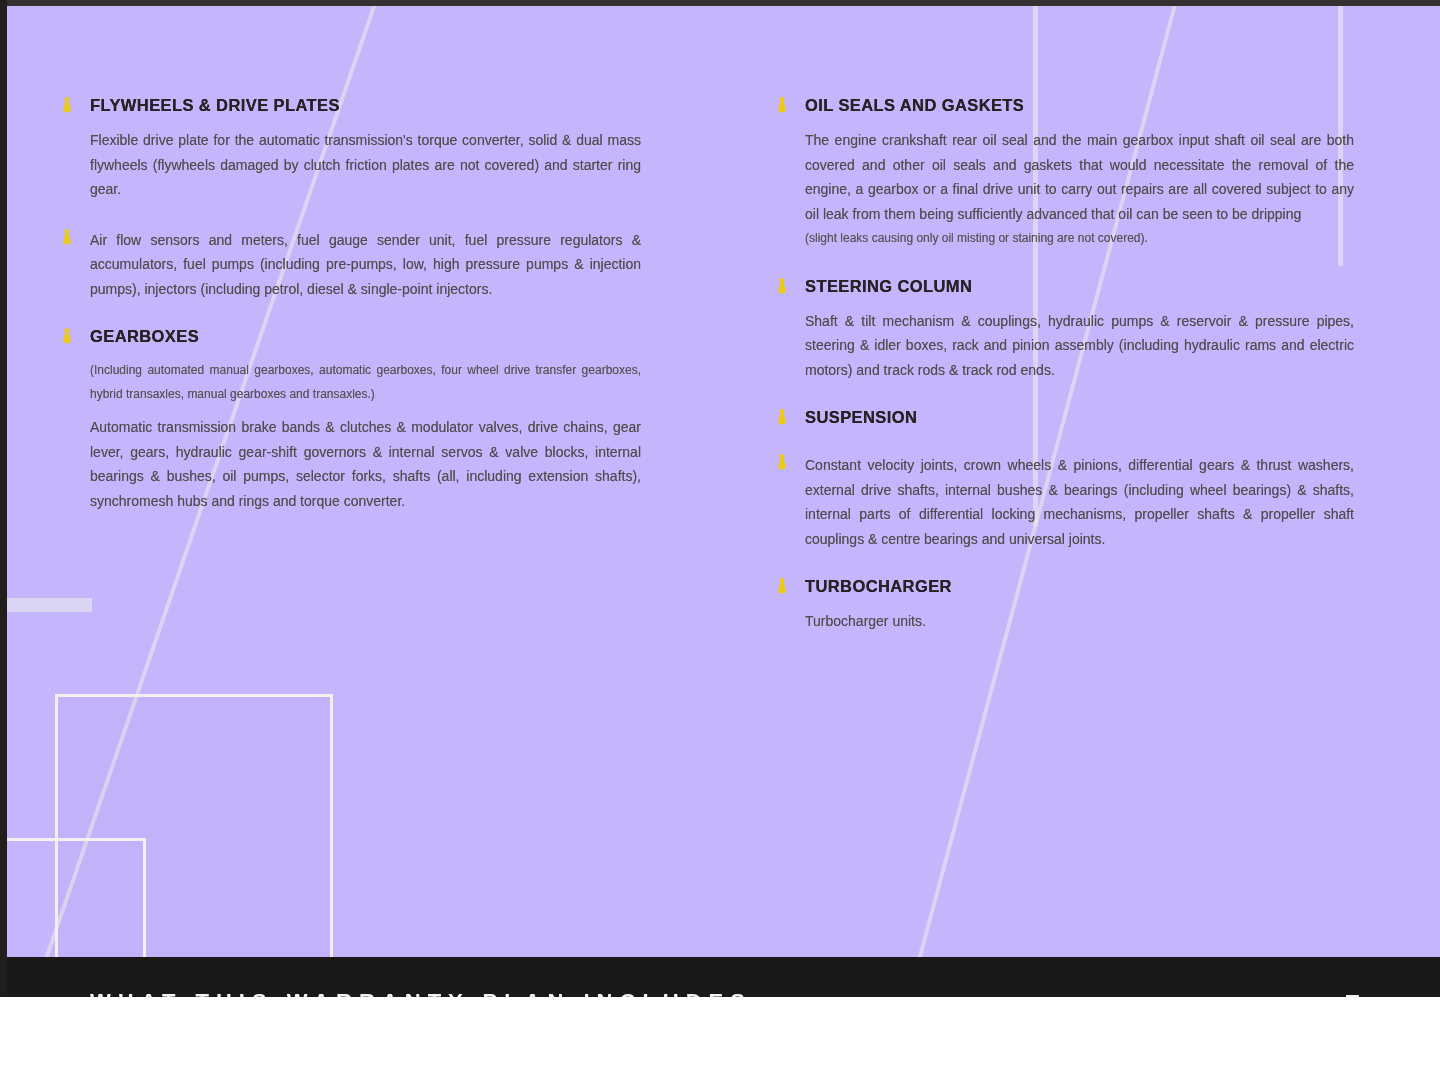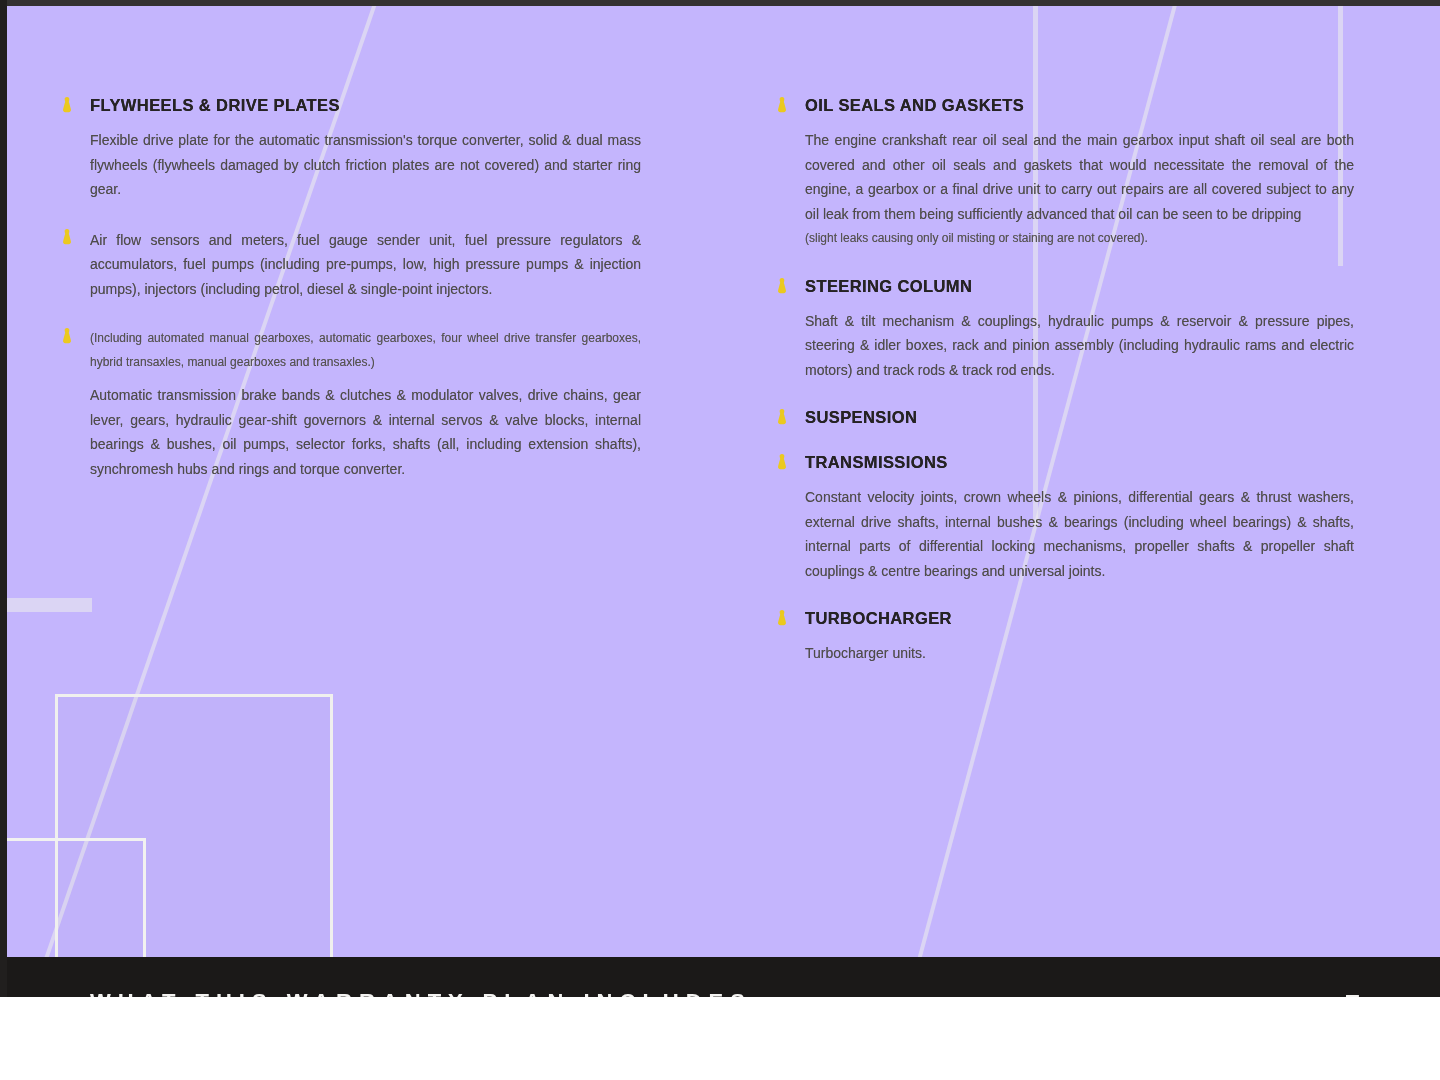--- a/index.html
+++ b/index.html
@@ -97,20 +97,21 @@
         </span>
         <p class="sec-body">Air flow sensors and meters, fuel gauge sender unit, fuel pressure regulators &amp; accumulators, fuel pumps (including pre-pumps, low, high pressure pumps &amp; injection pumps), injectors (including petrol, diesel &amp; single-point injectors.</p>
       </section>
 
       <section class="sec">
         <span class="bullet">
           <svg viewBox="0 0 12 18" width="12" height="18">
               <path d="M6 1.1c1.6 0 2.6 1.1 2.3 2.6l-.5 2.2.4 1.2 1.7 6.1c.4 1.6-.7 3-2.3 3H4.4c-1.6 0-2.7-1.4-2.3-3l1.7-6.1.4-1.2-.5-2.2C3.4 2.2 4.4 1.1 6 1.1Z" fill="#ebc91f"></path>
             </svg>
         </span>
+        <h3 class="sec-heading">GEARBOXES</h3>
         <p class="sec-note">(Including automated manual gearboxes, automatic gearboxes, four wheel drive transfer gearboxes, hybrid transaxles, manual gearboxes and transaxles.)</p>
         <p class="sec-body">Automatic transmission brake bands &amp; clutches &amp; modulator valves, drive chains, gear lever, gears, hydraulic gear-shift governors &amp; internal servos &amp; valve blocks, internal bearings &amp; bushes, oil pumps, selector forks, shafts (all, including extension shafts), synchromesh hubs and rings and torque converter.</p>
       </section>
 
 
     </div>
 
     <div class="column column-right">
 
       <section class="sec">
@@ -142,21 +143,20 @@
         </span>
         <h3 class="sec-heading">SUSPENSION</h3>
       </section>
 
       <section class="sec">
         <span class="bullet">
           <svg viewBox="0 0 12 18" width="12" height="18">
               <path d="M6 1.1c1.6 0 2.6 1.1 2.3 2.6l-.5 2.2.4 1.2 1.7 6.1c.4 1.6-.7 3-2.3 3H4.4c-1.6 0-2.7-1.4-2.3-3l1.7-6.1.4-1.2-.5-2.2C3.4 2.2 4.4 1.1 6 1.1Z" fill="#ebc91f"></path>
             </svg>
         </span>
-        <h3 class="sec-heading">TRANSMISSIONS</h3>
         <p class="sec-body">Constant velocity joints, crown wheels &amp; pinions, differential gears &amp; thrust washers, external drive shafts, internal bushes &amp; bearings (including wheel bearings) &amp; shafts, internal parts of differential locking mechanisms, propeller shafts &amp; propeller shaft couplings &amp; centre bearings and universal joints.</p>
       </section>
 
       <section class="sec">
         <span class="bullet">
           <svg viewBox="0 0 12 18" width="12" height="18">
               <path d="M6 1.1c1.6 0 2.6 1.1 2.3 2.6l-.5 2.2.4 1.2 1.7 6.1c.4 1.6-.7 3-2.3 3H4.4c-1.6 0-2.7-1.4-2.3-3l1.7-6.1.4-1.2-.5-2.2C3.4 2.2 4.4 1.1 6 1.1Z" fill="#ebc91f"></path>
             </svg>
         </span>
         <h3 class="sec-heading">TURBOCHARGER</h3>

